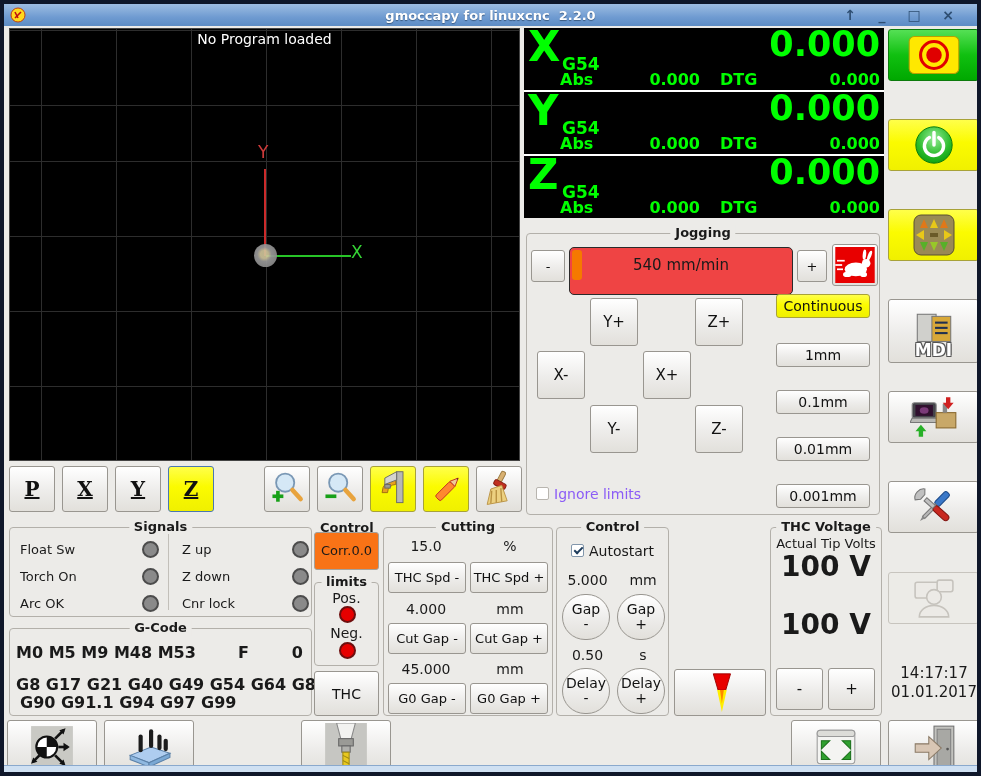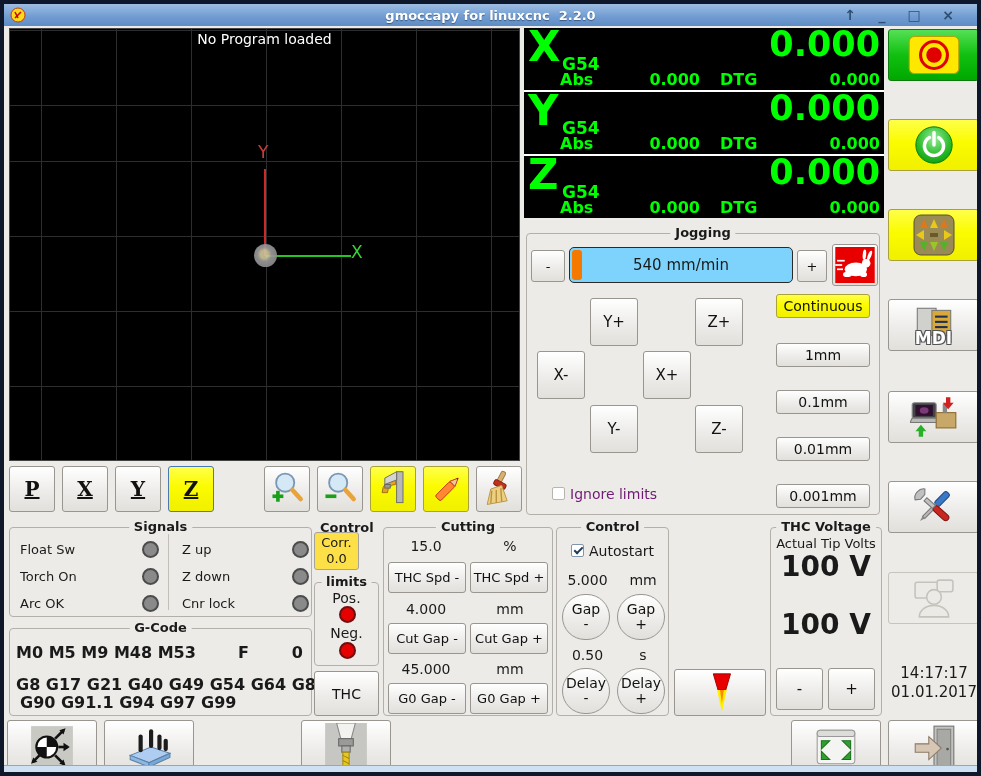--- a/index.html
+++ b/index.html
@@ -47,21 +47,21 @@
     font-weight:bold;}
   .dro-letter{position:absolute;left:4px;top:-6px;font-size:42px;}
   .dro-sys{position:absolute;left:38px;top:26px;font-size:17px;}
   .dro-main{position:absolute;right:4px;top:-4px;font-size:35px;}
   .dro-abs-l{position:absolute;left:36px;top:42px;font-size:16px;}
   .dro-abs-v{position:absolute;left:80px;width:96px;top:42px;font-size:16px;text-align:right;}
   .dro-dtg-l{position:absolute;left:196px;top:42px;font-size:16px;}
   .dro-dtg-v{position:absolute;right:4px;top:42px;font-size:16px;}
   
   .lbl{position:absolute;font-size:13px;white-space:nowrap;}
-  .dim{color:#701a75;margin-left:16px;}
+  .dim{color:#8b5cf6;}
   .bigv{position:absolute;font-weight:bold;font-size:28px;width:100%;text-align:center;}
   .slider-track{position:absolute;height:7px;background:linear-gradient(#bdd2e8,#9db9d8);
     border:1px solid #6c8cb0;border-radius:3px;box-sizing:border-box;}
   .slider-thumb{position:absolute;top:-4px;width:16px;height:14px;border:1px solid #8a8781;
     border-radius:3px;background:linear-gradient(#fcfcfb,#e4e2dd),
     repeating-linear-gradient(90deg,#aaa 0 1px,transparent 1px 3px);
     background-blend-mode:multiply;box-sizing:border-box;}
   .statusbar{position:absolute;left:0;bottom:0;width:100%;height:6px;background:#cfe0f2;
     border-top:1px solid #8aa9cd;}
   svg{display:block;}
@@ -193,21 +193,21 @@
       <span class="dro-abs-v">0.000</span>
       <span class="dro-dtg-l">DTG</span>
       <span class="dro-dtg-v">0.000</span>
     </div>
   </div>
 
   <div class="frame" style="left:522px;top:229px;width:354px;height:282px;">
     <span class="legend">Jogging</span>
 
     <div class="btn" style="left:4px;top:16px;width:34px;height:32px;">-</div>
-    <div class="abs" style="left:42px;top:13px;width:224px;height:36px;background:#7dd3fc;border:1px solid #2a2a2a;border-radius:5px;box-sizing:border-box;">
+    <div class="abs" style="left:42px;top:13px;width:224px;height:48px;background:#ef4444;border:1px solid #2a2a2a;border-radius:5px;box-sizing:border-box;">
       <div class="abs" style="left:2px;top:2px;width:10px;height:30px;background:#f57900;border-radius:3px;"></div>
       <div class="abs" style="left:0;right:0;top:8px;text-align:center;font-size:15px;">540 mm/min</div>
     </div>
     <div class="btn" style="left:270px;top:16px;width:30px;height:32px;">+</div>
     <div class="btn" style="left:305px;top:10px;width:46px;height:42px;padding:0;">
       <span>
         <svg width="40" height="36" viewBox="0 0 46 42">
           <rect x="0" y="0" width="46" height="42" fill="#e80000"></rect>
           <g fill="#fff">
             <ellipse cx="24" cy="26" rx="13" ry="8"></ellipse>
@@ -277,21 +277,21 @@
         <polygon points="30,15 34,6 38,15" fill="#e07818"></polygon>
         <polygon points="6,22 14,17 14,27" fill="#e8c818"></polygon>
         <polygon points="42,22 34,17 34,27" fill="#e8c818"></polygon>
         <polygon points="10,29 14,38 18,29" fill="#58b028"></polygon>
         <polygon points="20,29 24,38 28,29" fill="#98c828"></polygon>
         <polygon points="30,29 34,38 38,29" fill="#58b028"></polygon>
         <rect x="20" y="20" width="8" height="4" fill="#6a5a28"></rect>
       </svg>
     </span>
   </div>
-  <div class="btn" style="left:884px;top:295px;width:91px;height:52px;">
+  <div class="btn" style="left:884px;top:295px;width:91px;height:64px;">
     <span>
       <svg width="46" height="38" viewBox="0 0 44 36">
         <rect x="6" y="2" width="18" height="26" fill="#d0d0cc" stroke="#777"></rect>
         <rect x="20" y="4" width="18" height="24" fill="#d8a838" stroke="#777"></rect>
         <g stroke="#203050" stroke-width="2">
             <line x1="23" y1="10" x2="35" y2="10"></line>
             <line x1="23" y1="15" x2="35" y2="15"></line>
             <line x1="23" y1="20" x2="35" y2="20"></line>
           </g>
       </svg>
@@ -366,22 +366,22 @@
   <div class="frame" style="left:5px;top:624px;width:303px;height:88px;">
     <span class="legend">G-Code</span>
     <span class="lbl" style="left:6px;top:14px;font-weight:bold;font-size:16px;">M0 M5 M9 M48 M53</span>
     <span class="lbl" style="left:228px;top:14px;font-weight:bold;font-size:16px;">F</span>
     <span class="lbl" style="right:8px;top:14px;font-weight:bold;font-size:16px;">0</span>
     <span class="lbl" style="left:6px;top:46px;font-weight:bold;font-size:16px;">G8 G17 G21 G40 G49 G54 G64 G80</span>
     <span class="lbl" style="left:10px;top:64px;font-weight:bold;font-size:16px;">G90 G91.1 G94 G97 G99</span>
   </div>
 
   <span class="lbl" style="left:316px;top:516px;font-weight:bold;">Control</span>
-  <div class="abs" style="left:310px;top:528px;width:45px;height:38px;background:#fde047;border:1px solid #a5a29c;border-radius:3px;
-       display:flex;flex-direction:column;align-items:center;justify-content:center;font-size:13px;line-height:16px;box-sizing:border-box;">
+  <div class="abs" style="left:310px;top:528px;width:65px;height:38px;background:#f97316;border:1px solid #a5a29c;border-radius:3px;
+       display:flex;flex-direction:row;align-items:center;justify-content:center;font-size:13px;line-height:16px;box-sizing:border-box;">
     <span>Corr.</span>
     <span>0.0</span>
   </div>
   <div class="frame" style="left:310px;top:578px;width:65px;height:84px;">
     <span class="legend">limits</span>
     <span class="lbl" style="left:0;width:100%;text-align:center;top:7px;font-size:14px;">Pos.</span>
     <span class="led red" style="left:24px;top:23px;"></span>
     <span class="lbl" style="left:0;width:100%;text-align:center;top:42px;font-size:14px;">Neg.</span>
     <span class="led red" style="left:24px;top:59px;"></span>
   </div>

